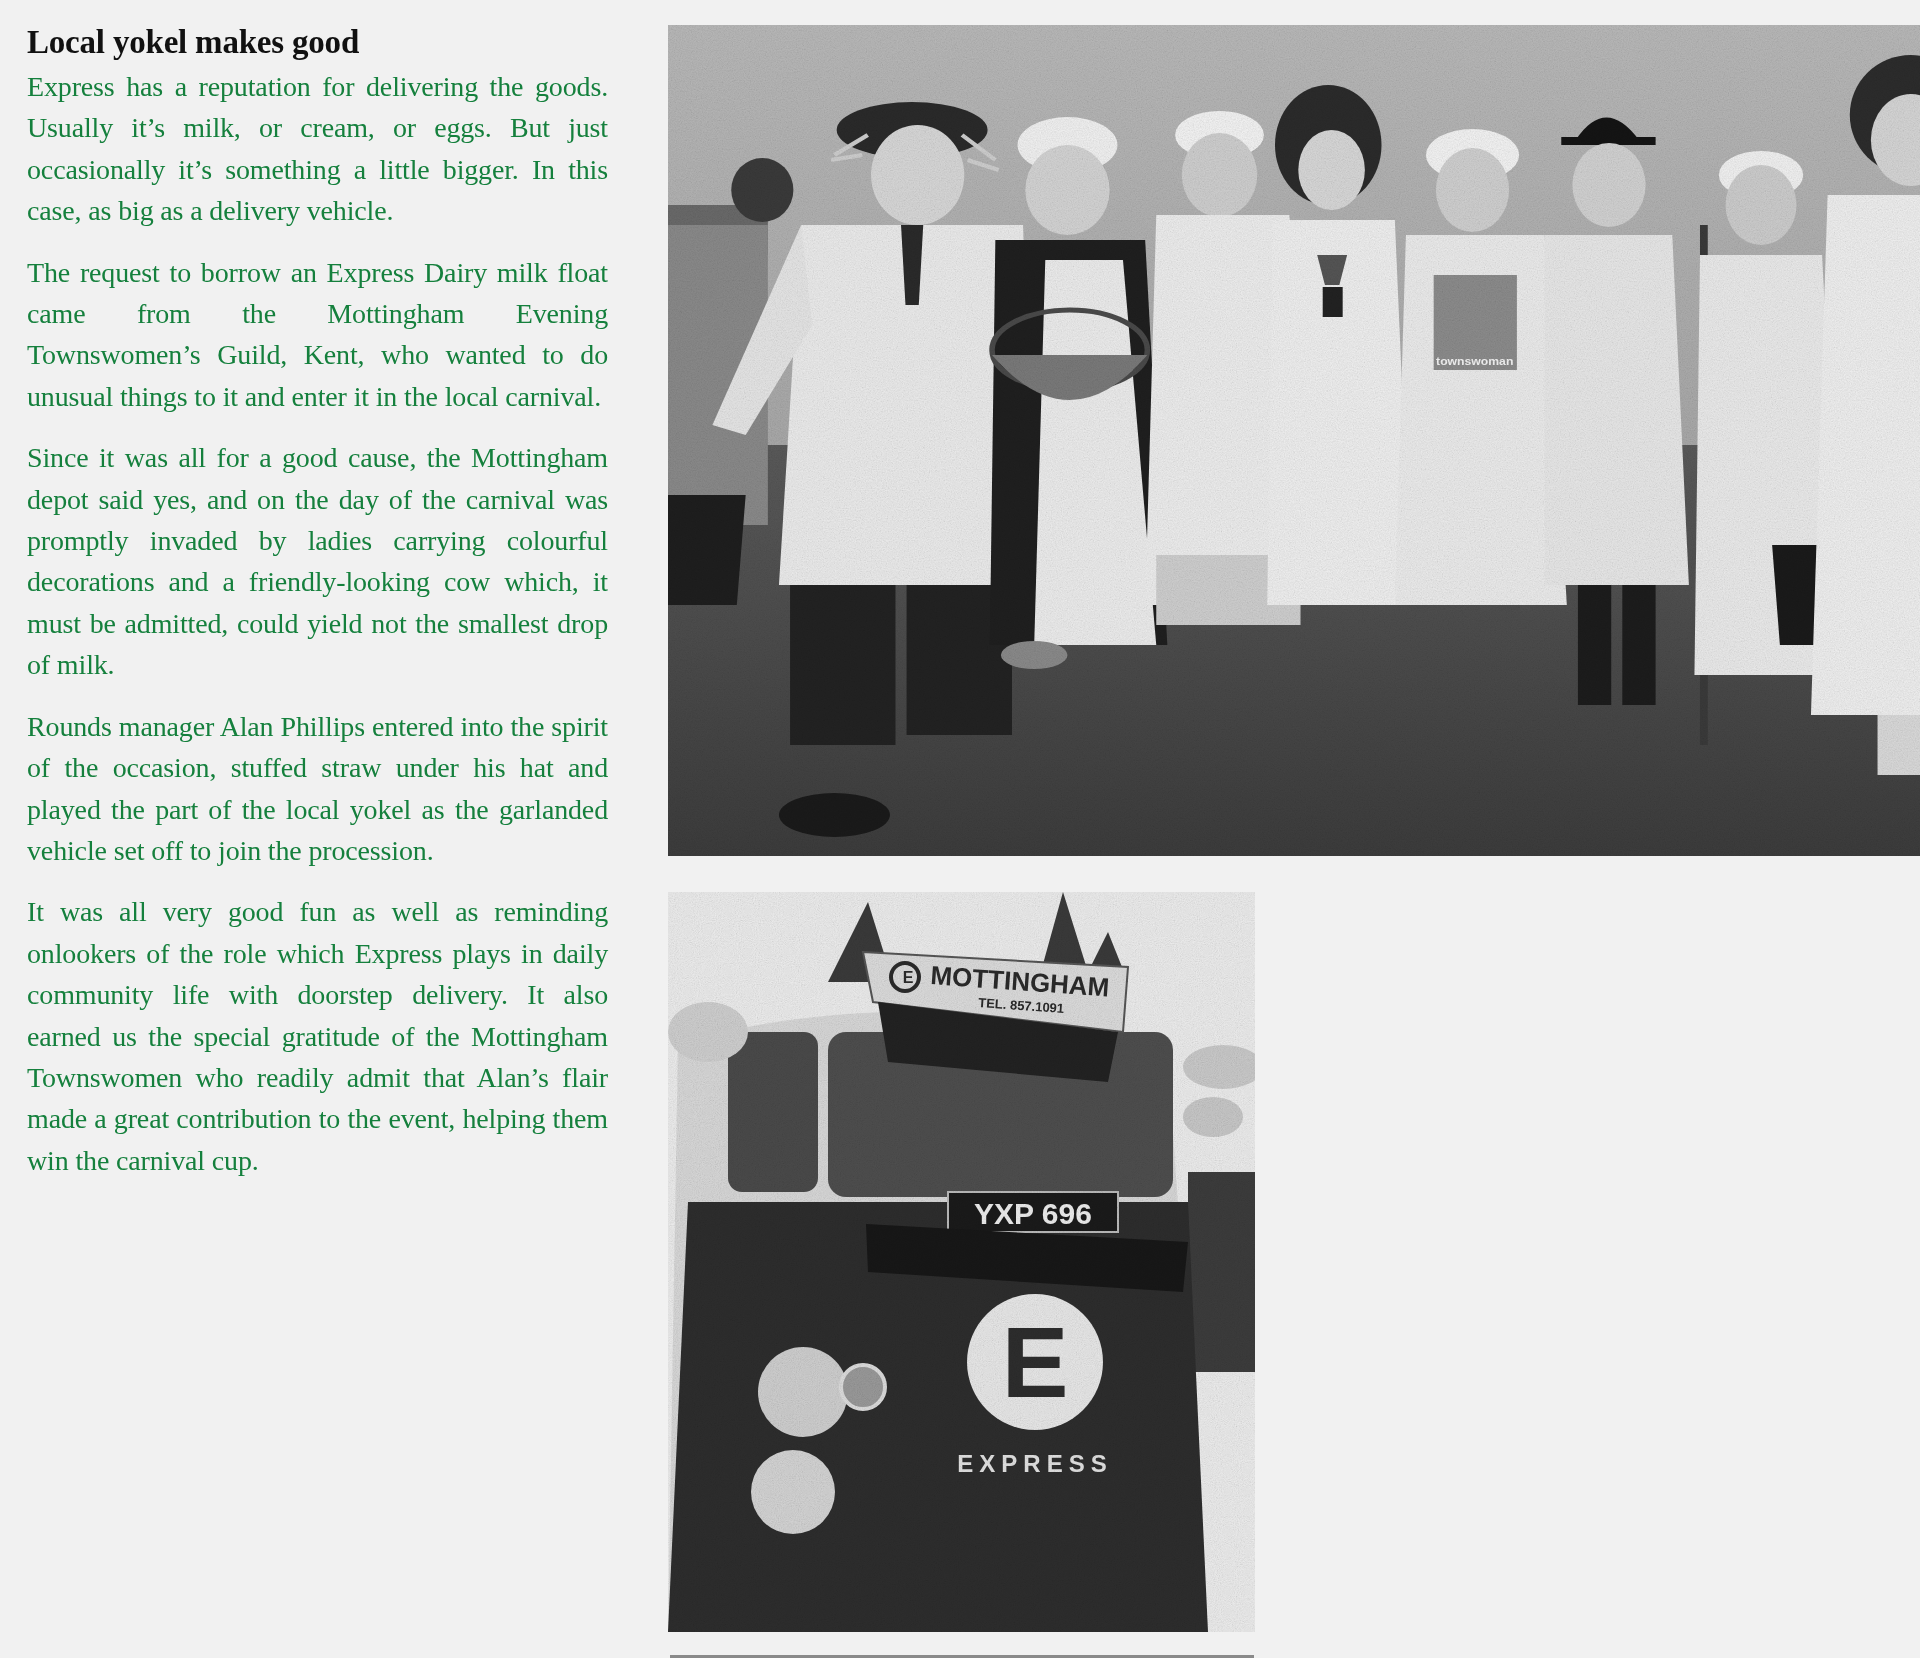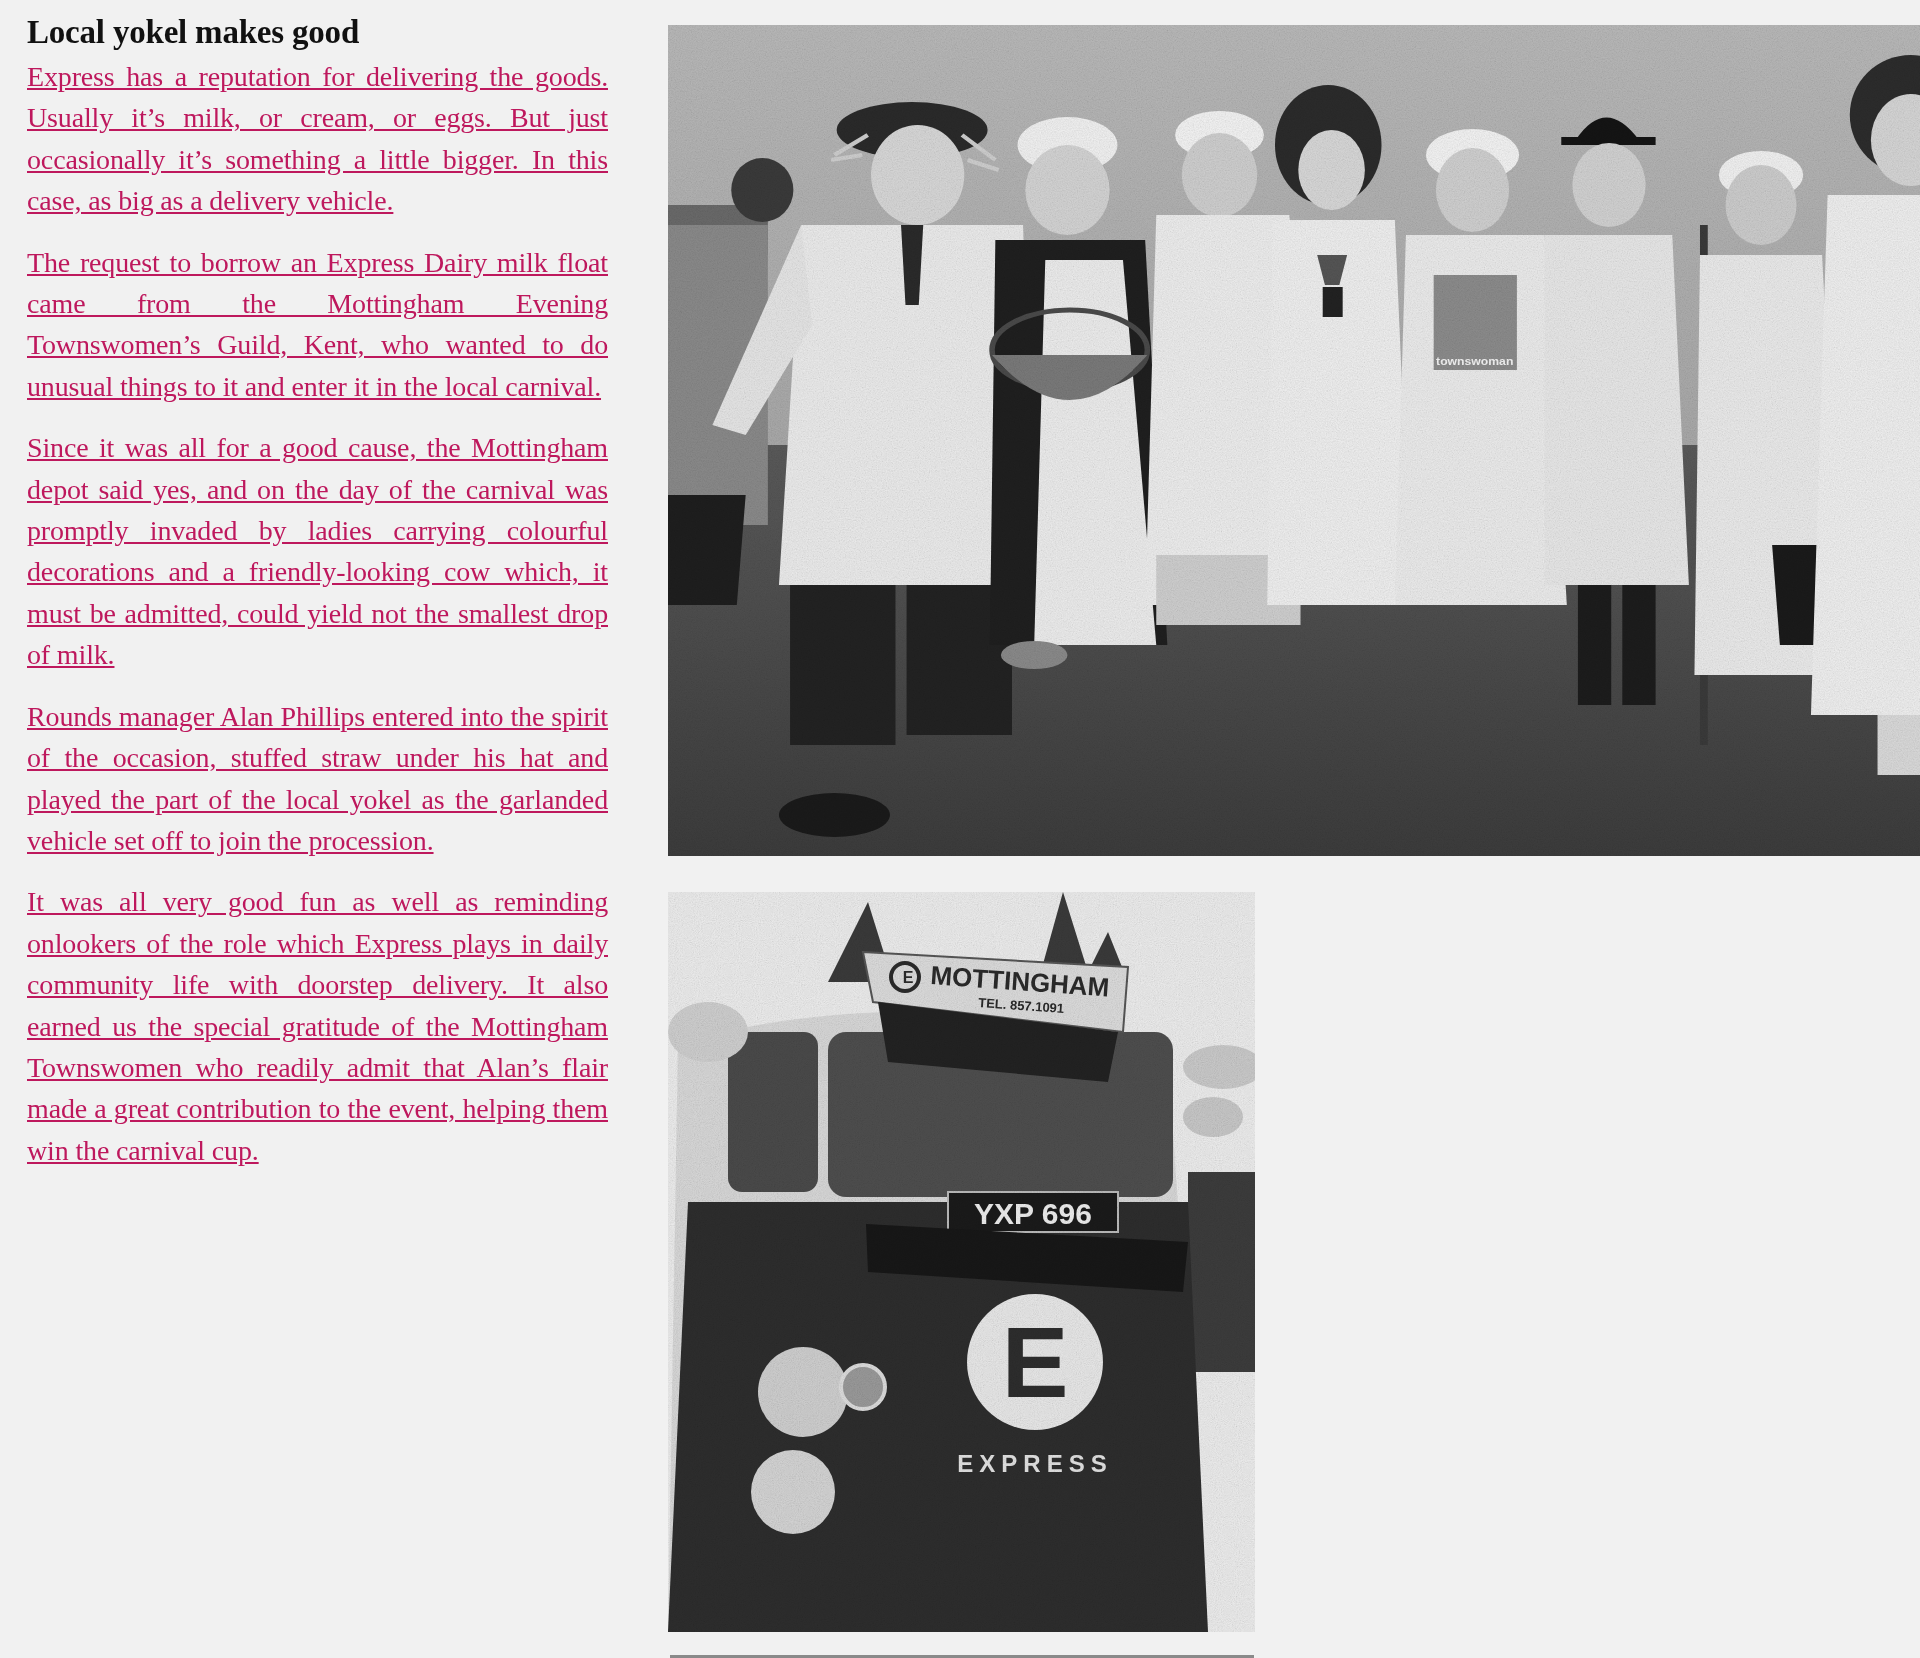--- a/index.html
+++ b/index.html
@@ -3,31 +3,31 @@
 <meta charset="utf-8">
 <style>
   html, body { margin: 0; padding: 0; }
   body {
     width: 1920px; height: 1658px; position: relative; overflow: hidden;
     background: #f1f1f1;
     font-family: "Liberation Serif", "DejaVu Serif", serif;
     color: #141414;
   }
   .article {
-    position: absolute; left: 27px; top: 14px; width: 581px;
+    position: absolute; left: 27px; top: 24px; width: 581px;
   }
   .headline {
     font-family: "Liberation Serif", serif;
     font-weight: bold; font-size: 33px; line-height: 36px;
     margin: 0 0 6px 0; letter-spacing: -0.2px; color: #111;
   }
   .para {
     font-size: 28px; line-height: 41.4px; margin: 0 0 20px 0;
     text-align: justify; text-align-last: left; hyphens: none;
-    letter-spacing: -0.15px; color: #be185d; text-decoration: underline;
+    letter-spacing: -0.15px; color: #15803d;
   }
   .photo {
     position: absolute; overflow: hidden; background: #777;
   }
   .photo svg { display: block; width: 100%; height: 100%; }
   #photo-group { left: 668px; top: 25px; width: 1366px; height: 831px; }
   #photo-float { left: 668px; top: 892px; width: 587px; height: 740px; }
   #next-photo-edge {
     position: absolute; left: 670px; top: 1655px; width: 584px; height: 3px; background: #8a8a8a;
   }

